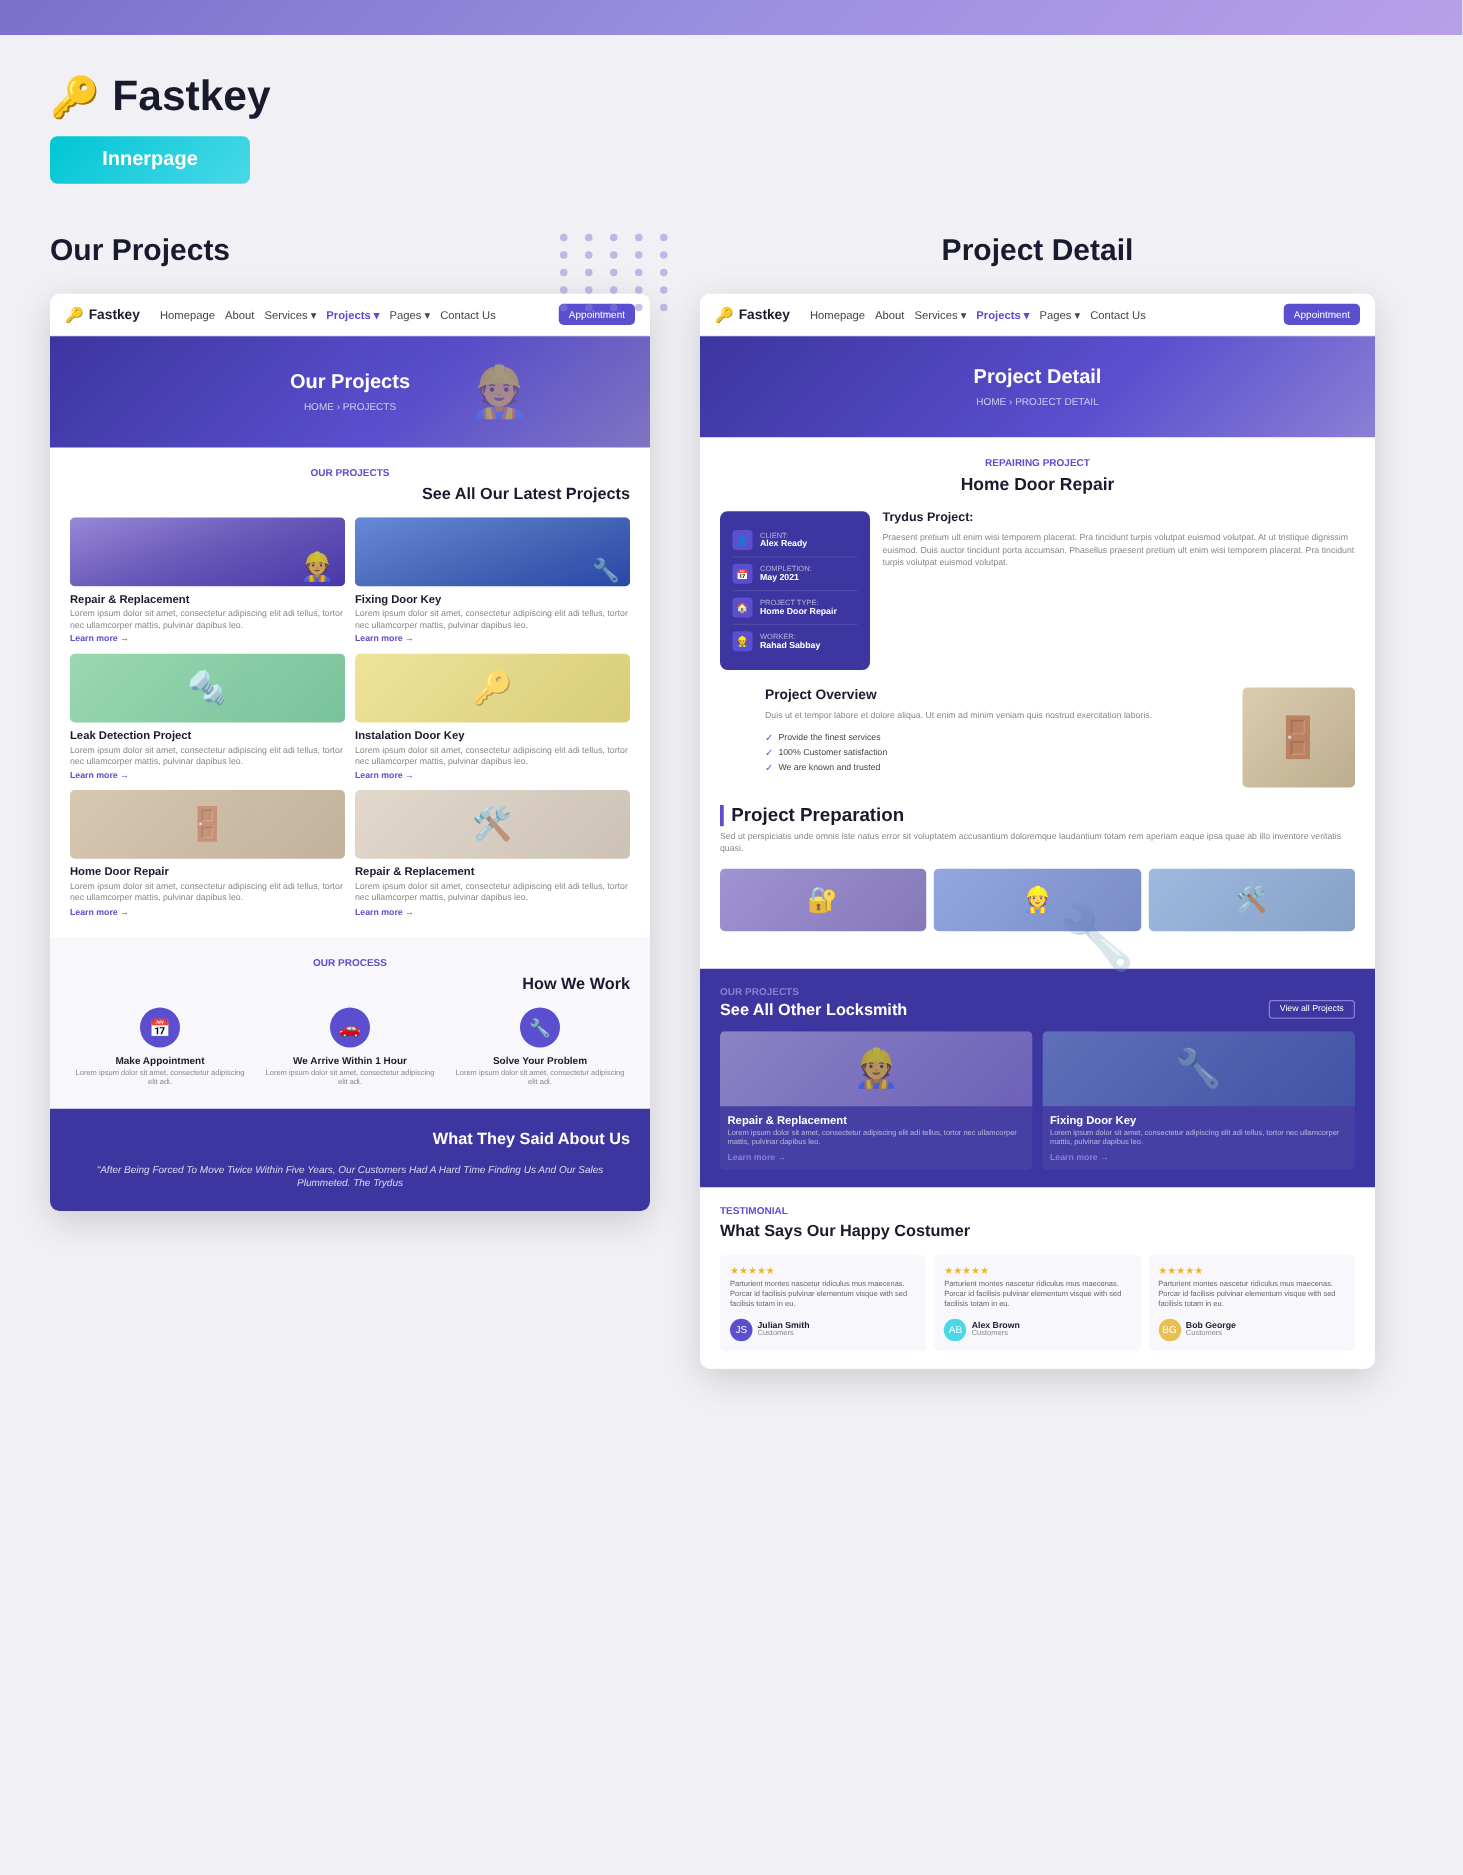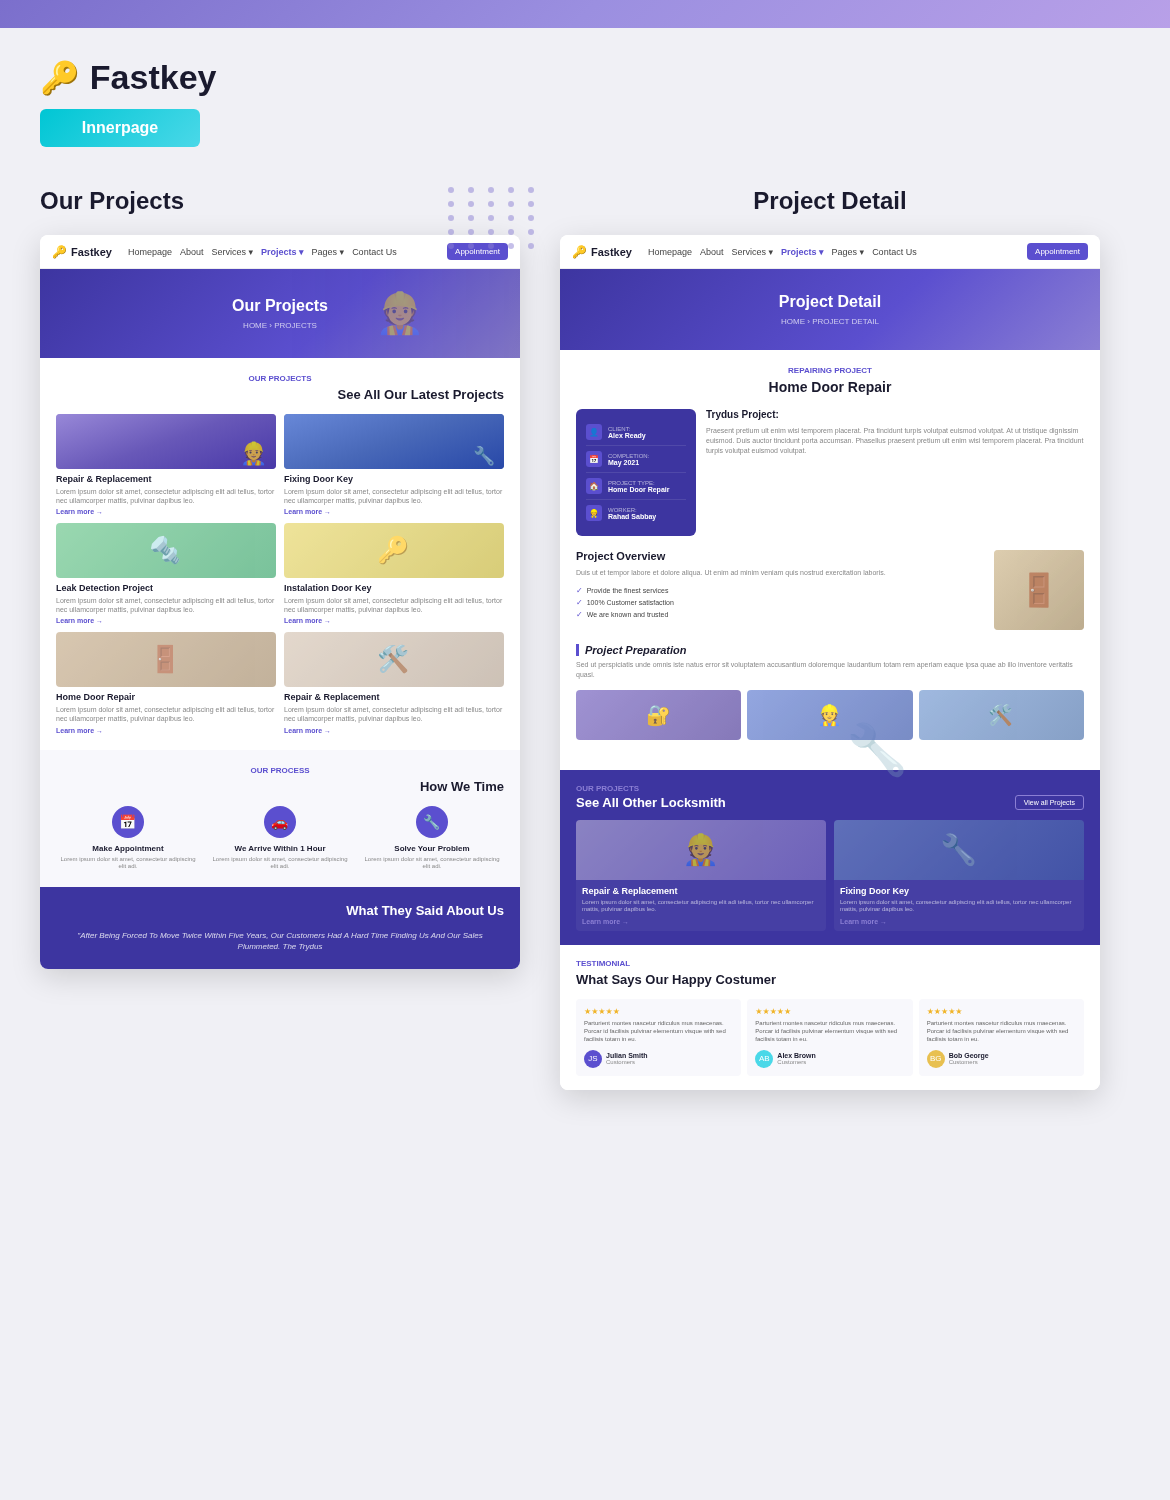--- a/index.html
+++ b/index.html
@@ -460,20 +460,21 @@
     .detail-desc-text {
       font-size: 7px;
       color: #888;
       line-height: 1.4;
       margin-bottom: 8px;
     }
 
     
     .overview-section {
       margin-bottom: 14px;
+      margin-left: 36px;
     }
 
     .overview-row {
       display: flex;
       gap: 10px;
     }
 
     .overview-text {
       flex: 1;
     }
@@ -525,27 +526,26 @@
       display: flex;
       gap: 10px;
       margin-bottom: 10px;
     }
 
     .prep-col, .fix-col {
       flex: 1;
     }
 
     .prep-title, .fix-title {
-      font-size: 11px;
+      font-size: 15px;
       font-weight: 700;
       color: #1a1a2e;
       margin-bottom: 4px;
       padding-left: 6px;
       border-left: 3px solid #5b4fcf;
-      font-style: italic;
     }
 
     .prep-text, .fix-text {
       font-size: 7px;
       color: #888;
       line-height: 1.4;
     }
 
     
     .detail-bottom-imgs {
@@ -909,21 +909,21 @@
               <div class="project-img project-img-replace" style="display:flex;align-items:center;justify-content:center;font-size:26px;opacity:0.7;">🛠️</div>
               <div class="project-title-small">Repair &amp; Replacement</div>
               <div class="project-desc-small">Lorem ipsum dolor sit amet, consectetur adipiscing elit adi tellus, tortor nec ullamcorper mattis, pulvinar dapibus leo.</div>
               <div class="learn-more-small">Learn more →</div>
             </div>
           </div>
         </div>
 
         <div class="how-section">
           <div class="section-label-small">OUR PROCESS</div>
-          <div class="section-heading-small">How We Time</div>
+          <div class="section-heading-small">How We Work</div>
           <div class="how-grid">
             <div class="how-item">
               <div class="how-icon">
                 <span>📅</span>
               </div>
               <div class="how-title-small">Make Appointment</div>
               <div class="how-desc-small">Lorem ipsum dolor sit amet, consectetur adipiscing elit adi.</div>
             </div>
             <div class="how-item">
               <div class="how-icon">

